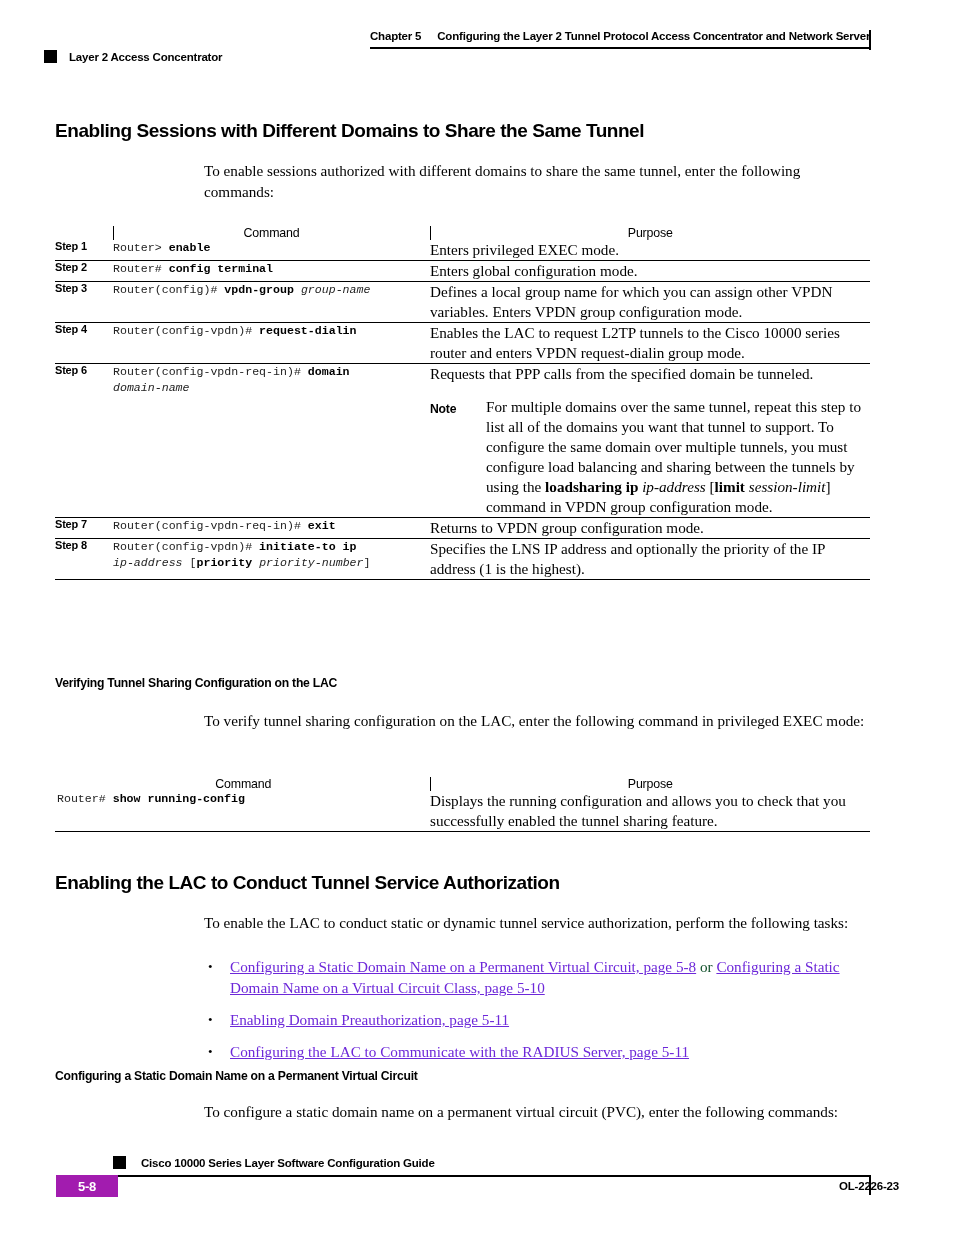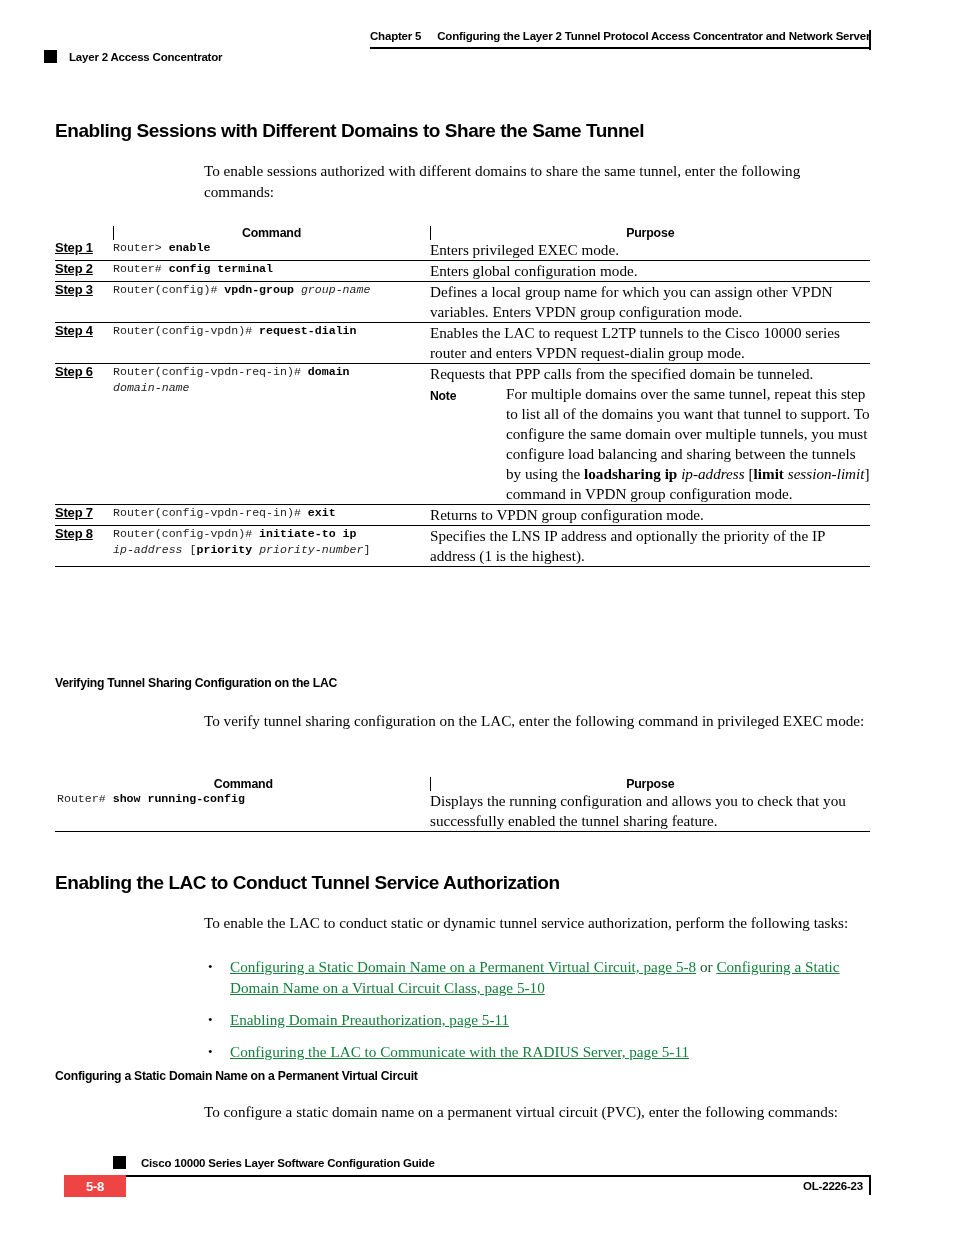--- a/index.html
+++ b/index.html
@@ -105,34 +105,33 @@
   }
   .doc-table td, .doc-table th {
     vertical-align: top;
     border: 0;
     padding: 0;
   }
   .rule-bot td { border-bottom: 1px solid #000; }
 
   .th-cell {
     font-family: "Liberation Sans", sans-serif;
-    font-weight: bold;
+    font-weight: normal;
     font-size: 12.4px;
     letter-spacing: -0.2px;
     padding: 5px 0 6px 6px;
     margin-left: 9px;
   }
   .step-cell {
     font-family: "Liberation Sans", sans-serif;
     font-weight: bold;
-    font-size: 13px;
+    font-size: 11px;
     letter-spacing: -0.2px;
     padding: 6px 0 7px 5px;
     white-space: nowrap;
-    text-decoration: underline;
   }
   .cmd-cell {
     font-family: "Liberation Mono", monospace;
     font-size: 11.6px;
     line-height: 15.5px;
     padding: 6px 6px 8px 6px;
     border-left: 1px solid #000;
     color: #222;
     white-space: normal;
   }
@@ -143,22 +142,21 @@
     font-size: 15.2px;
     line-height: 20px;
     padding: 3px 8px 6px 7px;
     border-left: 1px solid #000;
   }
   .purpose-cell b { font-weight: bold; }
   .purpose-cell i { font-style: italic; }
 
   .note-block {
     display: flex;
-    margin-top: 0;
-    gap: 20px;
+    margin-top: 13px;
   }
   .note-label {
     font-family: "Liberation Sans", sans-serif;
     font-weight: bold;
     font-size: 12.2px;
     letter-spacing: -0.2px;
     flex: 0 0 56px;
     padding-top: 2px;
   }
   .note-text {
@@ -181,21 +179,21 @@
     font-size: 13px;
     line-height: 21px;
     padding-left: 4px;
   }
   .bullet-body {
     font-family: "Liberation Serif", serif;
     font-size: 15.2px;
     line-height: 21px;
     width: 646px;
   }
-  .xref { color: #15803d; }
+  .xref { color: #6d28d9; }
   .plain { color: #14532d; }
 
   
   .page-footer {
     position: absolute;
     left: 0; top: 1150px;
     width: 954px;
     height: 70px;
   }
   .ftr-square {
@@ -223,34 +221,33 @@
   .ftr-rule-tick {
     position: absolute;
     left: 869px; top: 25px;
     width: 2px; height: 20px;
     background: #000;
   }
   .ftr-pagebox {
     position: absolute;
     left: 56px; top: 25px;
     width: 62px; height: 22px;
-    background: #ef4444;
+    background: #a21caf;
     color: #fff;
     font-family: "Liberation Sans", sans-serif;
     font-weight: bold;
     font-size: 13px;
     letter-spacing: -0.3px;
     display: flex;
     align-items: center;
     justify-content: center;
-    margin-left: 8px;
   }
   .ftr-docnum {
     position: absolute;
-    left: 620px; top: 30px;
+    left: 656px; top: 30px;
     width: 243px;
     text-align: right;
     font-family: "Liberation Sans", sans-serif;
     font-weight: bold;
     font-size: 11.5px;
     letter-spacing: -0.2px;
     white-space: nowrap;
   }
 </style>
 </head>

